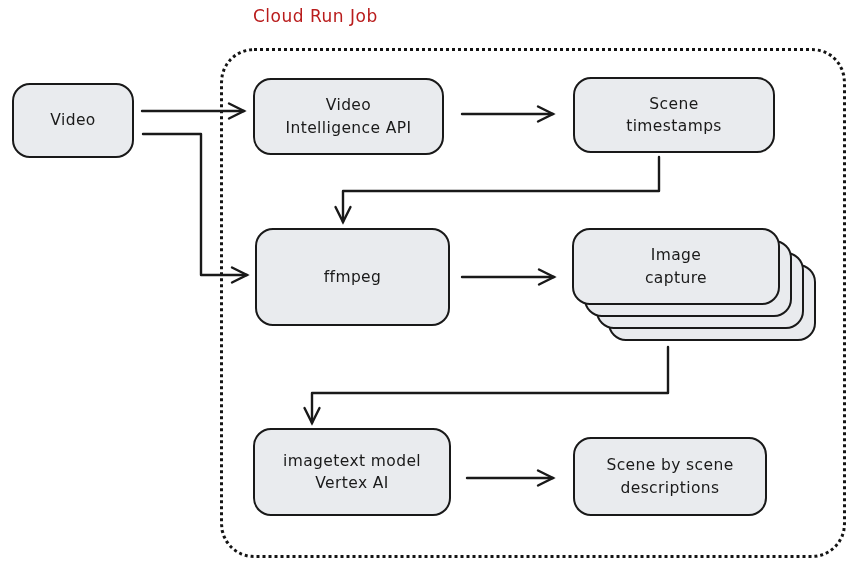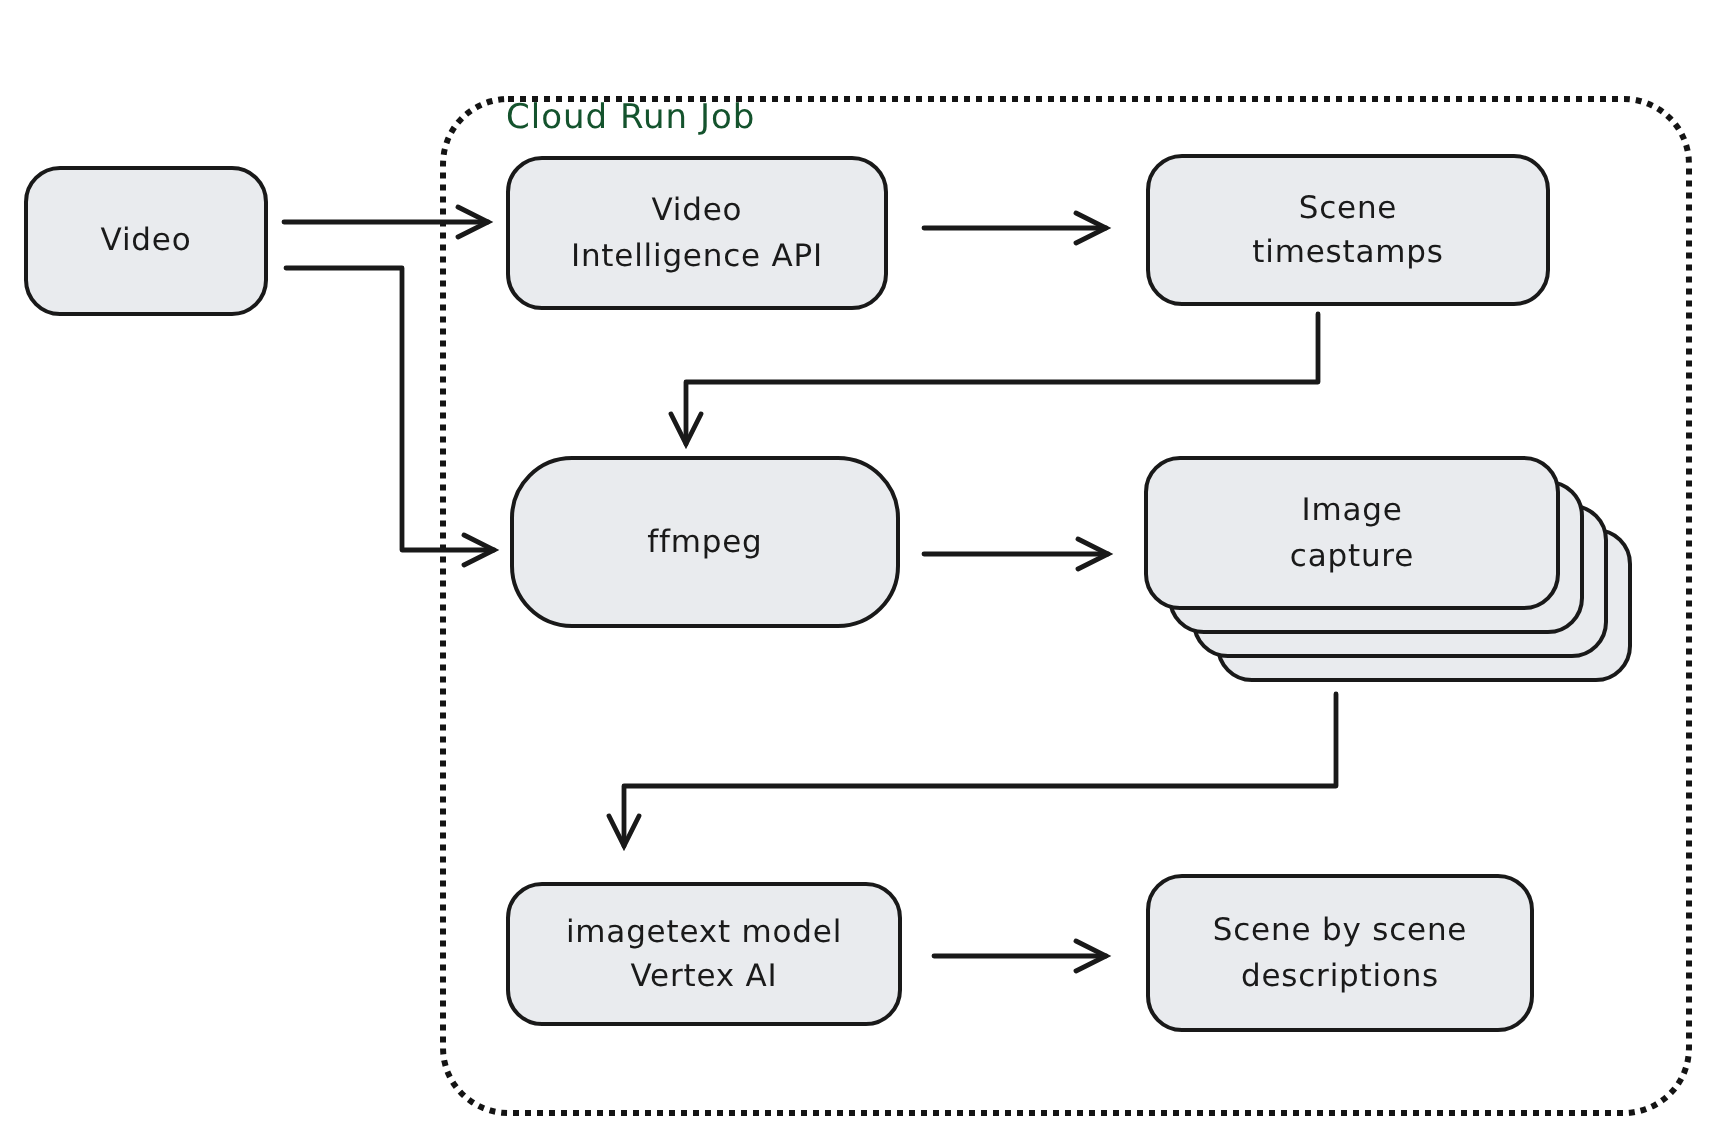--- a/index.html
+++ b/index.html
@@ -10,23 +10,22 @@
     background: #ffffff;
     font-family: "DejaVu Sans", sans-serif;
     overflow: hidden;
   }
   .diagram-title {
     position: absolute;
     left: 253px;
     top: 6px;
     font-size: 17px;
     letter-spacing: 0.5px;
-    color: #14532d;
+    color: #b91c1c;
     font-weight: 500;
-    margin-top: 43px;
   }
   .group {
     position: absolute;
     left: 220px;
     top: 48px;
     width: 620px;
     height: 504px;
     border: 3px dotted #141414;
     border-radius: 34px;
     background: transparent;
@@ -97,33 +96,33 @@
   <div class="node" style="left:253px; top:78px; width:191px; height:77px;">
     <span>Video
 Intelligence API</span>
   </div>
 
   <div class="node" style="left:573px; top:77px; width:202px; height:76px;text-align:center;">
     <span>Scene
 timestamps</span>
   </div>
 
-  <div class="node" style="left:255px; top:228px; width:195px; height:86px;border-radius:31px;">
+  <div class="node" style="left:255px; top:228px; width:195px; height:98px;">
     <span>ffmpeg</span>
   </div>
 
   <div class="stack-card" style="left:608px; top:264px;"></div>
   <div class="stack-card" style="left:596px; top:252px;"></div>
   <div class="stack-card" style="left:584px; top:240px;"></div>
   <div class="node" style="left:572px; top:228px; width:208px; height:77px;">
     <span>Image
 capture</span>
   </div>
 
-  <div class="node" style="left:253px; top:441px; width:198px; height:72px;">
+  <div class="node" style="left:253px; top:428px; width:198px; height:88px;">
     <span>imagetext model
 Vertex AI</span>
   </div>
 
   <div class="node" style="left:573px; top:437px; width:194px; height:79px;">
     <span>Scene by scene
 descriptions</span>
   </div>
 
 </div>

